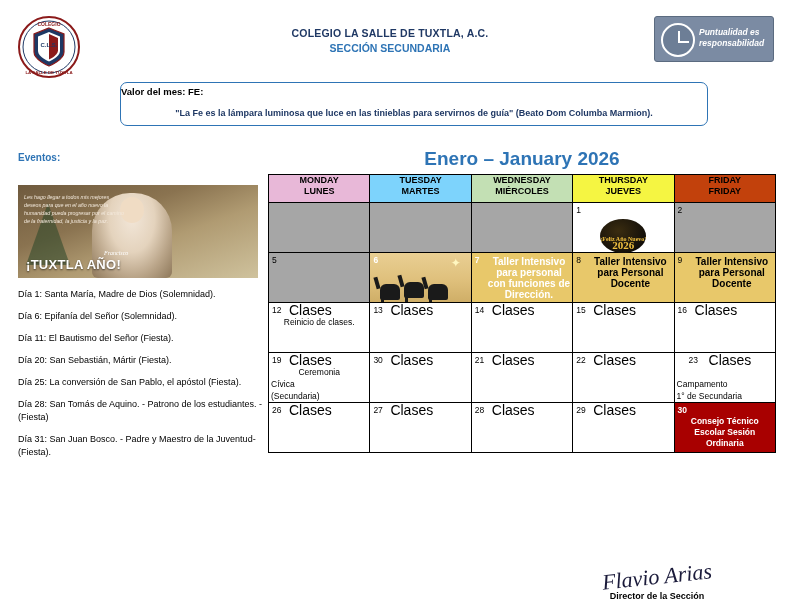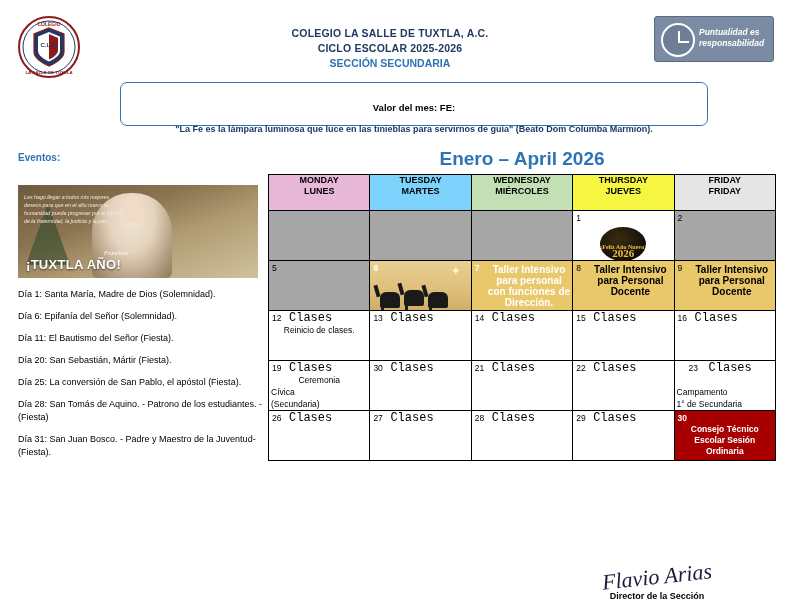--- a/index.html
+++ b/index.html
@@ -54,22 +54,22 @@
     font-style:italic; line-height:11px;
   }
 
   
   .valor-box {
     position:absolute; left:120px; top:82px; width:588px; height:44px;
     border:1px solid #2e74b5; border-radius:7px;
     background:#ffffff;
   }
   .valor-title {
-    text-align:center; font-size:9.5px; font-weight:bold; color:#000;
-    margin-top:19px;
+    font-size:9.5px; font-weight:bold; color:#000;
+    margin-top:3px;
   }
   .valor-quote {
     text-align:center; font-size:9px; font-weight:bold; color:#1f3864;
     margin-top:10px; padding:0 8px; line-height:12px;
   }
 
   
   .eventos-label {
     position:absolute; left:18px; top:152px;
     font-size:10px; font-weight:bold; color:#2e74b5;
@@ -130,39 +130,39 @@
     width:508px;
     border-collapse:collapse;
     table-layout:fixed;
   }
   table.cal th, table.cal td {
     border:1px solid #000000;
     vertical-align:top;
     padding:0;
   }
   table.cal th {
-    height:36px;
+    height:28px;
     font-size:9px; font-weight:bold; text-align:center; color:#000;
     line-height:11px;
   }
   .th-mon { background:#e8b8d8; }
   .th-tue { background:#7dd3fc; }
   .th-wed { background:#c3e0b4; }
   .th-thu { background:#f5f542; }
-  .th-fri { background:#e5e5e5; }
+  .th-fri { background:#c2410c; }
 
   table.cal td { height:50px; position:relative; }
   td .num {
     position:absolute; left:3px; top:2px;
     font-size:8.5px; font-weight:normal; color:#000;
   }
   td .num.white { color:#ffffff; font-weight:bold; }
   td .lbl {
     position:absolute; left:20px; top:2px; right:2px;
-    font-size:12px; line-height:11px;font-family:Liberation Mono, monospace;
+    font-size:14px; line-height:11px;
   }
   td .ctr {
     position:absolute; left:2px; right:2px; top:14px;
     text-align:center; font-size:8.5px; line-height:11px;
   }
   td .ctr2 {
     position:absolute; left:2px; right:2px; top:26px;
     font-size:8.5px; line-height:11px;
   }
   td .mid {
@@ -251,21 +251,20 @@
     <path d="M31 18 L40 22 L40 34.5 C40 39.5 31 43.5 31 43.5 Z" fill="#8b1a1a"></path>
     <text x="31" y="31" font-family="Liberation Sans, sans-serif" font-size="6" font-weight="bold" fill="#1f3864" text-anchor="middle">C.L.S.</text>
     <path d="M31 4 A27 27 0 0 1 58 31" fill="none" stroke="none"></path>
     <text x="31" y="10" font-family="Liberation Sans, sans-serif" font-size="5" font-weight="bold" fill="#8b1a1a" text-anchor="middle">COLEGIO</text>
     <text x="31" y="58" font-family="Liberation Sans, sans-serif" font-size="4.4" font-weight="bold" fill="#8b1a1a" text-anchor="middle">LA SALLE DE TUXTLA</text>
   </svg>
 </div>
 
 <div class="header-center">
   <div class="ln1">COLEGIO LA SALLE DE TUXTLA, A.C.</div>
-  <div class="ln2">CICLO ESCOLAR 2025-2026</div>
   <div class="ln3">SECCIÓN SECUNDARIA</div>
 </div>
 
 <div class="badge-right">
   <div class="clock"></div>
   <div class="btxt">Puntualidad es responsabilidad</div>
 </div>
 
 <div class="valor-box">
   <div class="valor-title">Valor del mes: FE:</div>
@@ -286,21 +285,21 @@
 <div class="events-list">
   <div class="ev">Día 1: Santa María, Madre de Dios (Solemnidad).</div>
   <div class="ev">Día 6: Epifanía del Señor (Solemnidad).</div>
   <div class="ev">Día 11: El Bautismo del Señor (Fiesta).</div>
   <div class="ev">Día 20: San Sebastián, Mártir (Fiesta).</div>
   <div class="ev">Día 25: La conversión de San Pablo, el apóstol (Fiesta).</div>
   <div class="ev">Día 28: San Tomás de Aquino. - Patrono de los estudiantes. - (Fiesta)</div>
   <div class="ev">Día 31: San Juan Bosco. - Padre y Maestro de la Juventud-(Fiesta).</div>
 </div>
 
-<div class="cal-title">Enero – April 2026</div>
+<div class="cal-title">Enero – January 2026</div>
 
 <table class="cal">
   <colgroup>
     <col style="width:20%">
       <col style="width:20%">
       <col style="width:20%">
       <col style="width:20%">
       <col style="width:20%">
   </colgroup>
   <thead>

